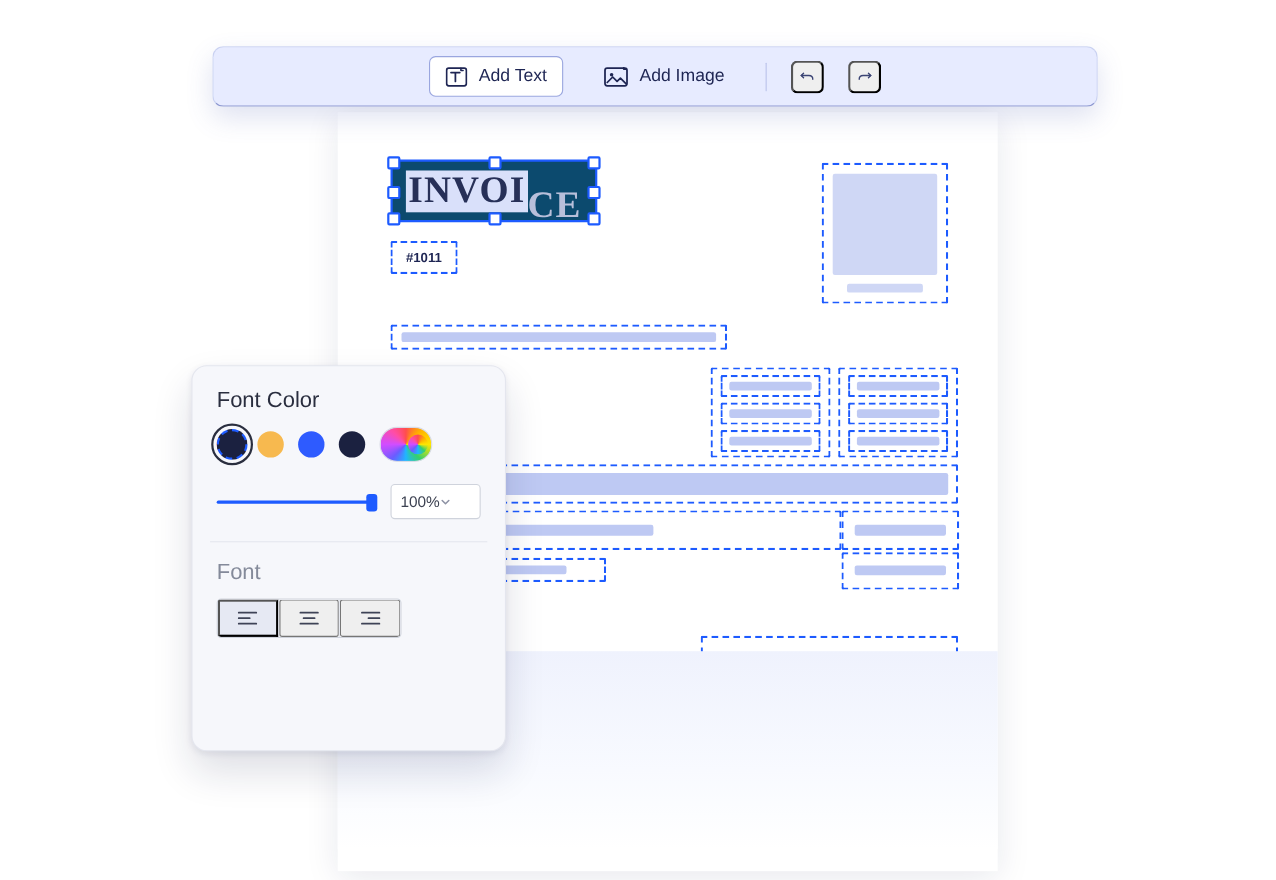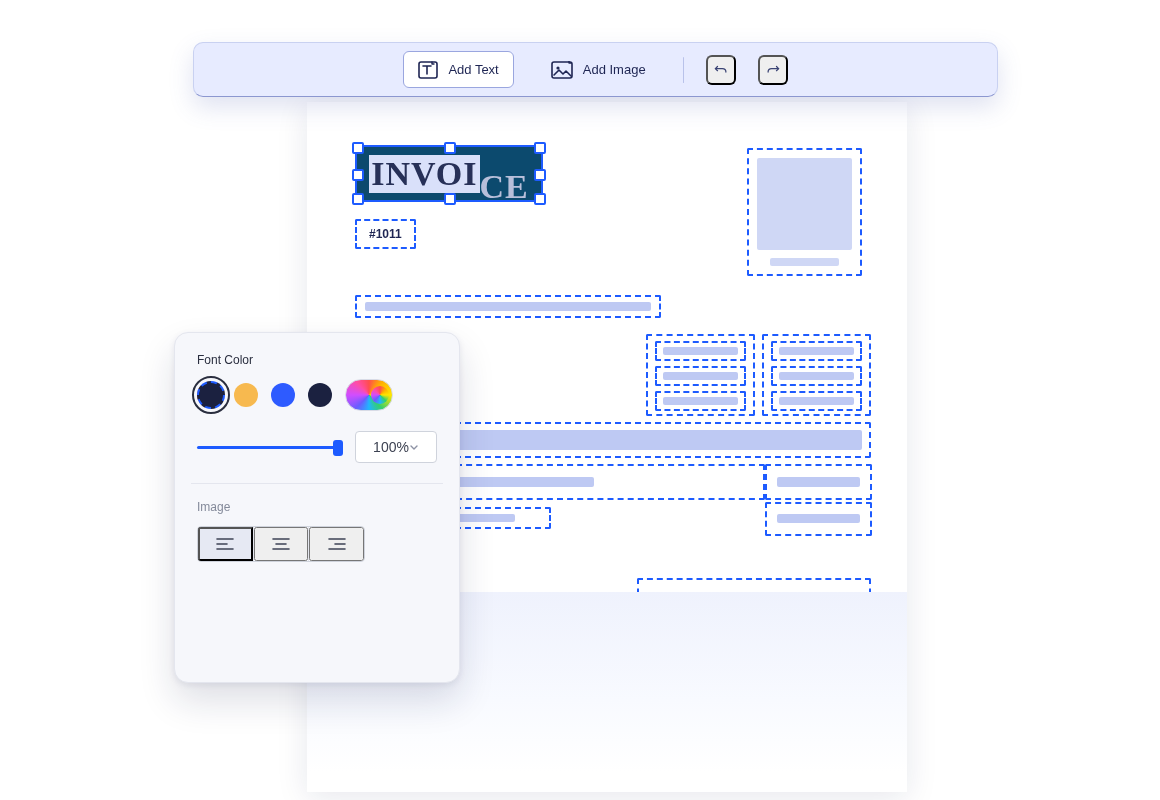--- a/index.html
+++ b/index.html
@@ -22,21 +22,21 @@
   
   .toolbar{
     position:absolute;left:193px;top:42px;width:803px;height:53px;
     background:var(--lav-1);
     border:1px solid #c9d1f1;border-bottom-color:#8c97d0;
     border-radius:10px;
     box-shadow:0 10px 24px rgba(80,92,180,.18);
     display:flex;align-items:center;justify-content:center;gap:22px;
     z-index:40;
   }
-  .tb-btn{display:flex;align-items:center;gap:10px;height:37px;padding:0 14px;border-radius:6px;font-size:13px;color:var(--ink);border:1px solid transparent;background:transparent;}
+  .tb-btn{display:flex;align-items:center;gap:10px;height:37px;padding:0 14px;border-radius:6px;font-size:16px;color:var(--ink);border:1px solid transparent;background:transparent;}
   .tb-btn.primary{background:#fff;border-color:#9aa6df;}
   .tb-sep{width:1px;height:26px;background:#b9c2ea;border-radius:1px;}
   .tb-icon svg{display:block}
   .tb-arrow{display:flex;align-items:center;justify-content:center;width:30px;height:30px;border-radius:6px;color:#3b4474;}
 
   
   .doc{
     position:absolute;left:307px;top:102px;width:600px;height:690px;background:#fff;
     box-shadow:0 6px 30px rgba(22,29,74,.10);
     z-index:10;
@@ -97,32 +97,32 @@
 
   
   .sig{position:absolute;right:58px;top:575px;color:#9fa8cf;font-family:"Brush Script MT","Segoe Script",cursive;font-size:36px;text-decoration:underline;text-decoration-thickness:2px;text-underline-offset:4px}
 
   
   .panel{
     position:absolute;left:174px;top:332px;width:286px;height:351px;background:var(--panel);
     border:1px solid #e4e6ee;border-radius:14px;box-shadow:0 18px 36px rgba(22,29,74,.14),0 2px 6px rgba(22,29,74,.08);
     z-index:50;padding:20px 22px;box-sizing:border-box;color:#2a2e3f;
   }
-  .label{font-size:12px;color:#2a2e3f;margin-bottom:12px}
+  .label{font-size:20px;color:#2a2e3f;margin-bottom:12px}
   .swatches{display:flex;align-items:center;gap:13px;margin-bottom:20px}
   .sw{width:24px;height:24px;border-radius:50%;}
   .sw.sel{outline:2px solid #2a2e3f;outline-offset:3px}
   .sw-wheel{background:conic-gradient(#ff4d4d,#ffae00,#ffe600,#35d06b,#1fb6ff,#6a5cff,#d14dff,#ff4da6,#ff4d4d);border:1px solid #d8dbe6;border-radius:999px;padding:3px;width:40px;height:24px;display:flex;align-items:center;justify-content:flex-end}
   .sw-wheel .dot{width:18px;height:18px;border-radius:50%;background:conic-gradient(#ff4d4d,#ffae00,#ffe600,#35d06b,#1fb6ff,#6a5cff,#d14dff,#ff4da6,#ff4d4d)}
 
   .opacity-row{display:flex;align-items:center;gap:14px;margin-bottom:20px}
   .slider{position:relative;flex:1;height:16px}
   .slider .track{position:absolute;left:0;right:0;top:7px;height:3px;background:var(--blue);border-radius:2px}
   .slider .thumb{position:absolute;right:-2px;top:1px;width:10px;height:16px;background:var(--blue);border-radius:3px}
-  .op-val{width:64px;height:30px;border:1px solid var(--gray-2);border-radius:4px;background:#fff;display:flex;align-items:center;justify-content:center;padding:0 8px;color:#3d4252;font-size:14px}
+  .op-val{width:64px;height:30px;border:1px solid var(--gray-2);border-radius:4px;background:#fff;display:flex;align-items:center;justify-content:flex-start;padding:0 8px;color:#3d4252;font-size:14px}
   .chev{width:10px;height:10px;color:#8d92a4}
   .chev svg{display:block}
 
   .divider{height:1px;background:#e4e6ee;margin:6px -6px 16px}
 
   .font-row{display:flex;gap:12px;margin-bottom:12px}
   .select{flex:1;height:34px;border:1px solid var(--gray-2);border-radius:4px;background:#fff;display:flex;align-items:center;justify-content:space-between;padding:0 10px;color:#3d4252;font-size:14px}
   .select.small{flex:0 0 92px}
 
   .align-row{display:flex;gap:0;border:1px solid var(--gray-2);border-radius:4px;overflow:hidden;width:166px}
@@ -245,21 +245,21 @@
         <span class="chev">
             <svg width="10" height="10" viewBox="0 0 10 10">
               <path d="M2 4L5 7L8 4" stroke="#8d92a4" stroke-width="1.4" fill="none" stroke-linecap="round" stroke-linejoin="round"></path>
             </svg>
           </span>
       </div>
     </div>
 
     <div class="divider"></div>
 
-    <div class="label" style="color:#848a9a">Image</div>
+    <div class="label" style="color:#848a9a">Font</div>
 
 
     <div class="align-row">
       <button class="align-btn active">
         <svg width="18" height="14" viewBox="0 0 18 14">
             <path d="M1 2H17M1 7H11M1 12H17" stroke="#3e4356" stroke-width="1.6" stroke-linecap="round"></path>
           </svg>
       </button>
       <div class="align-sep"></div>
       <button class="align-btn">

